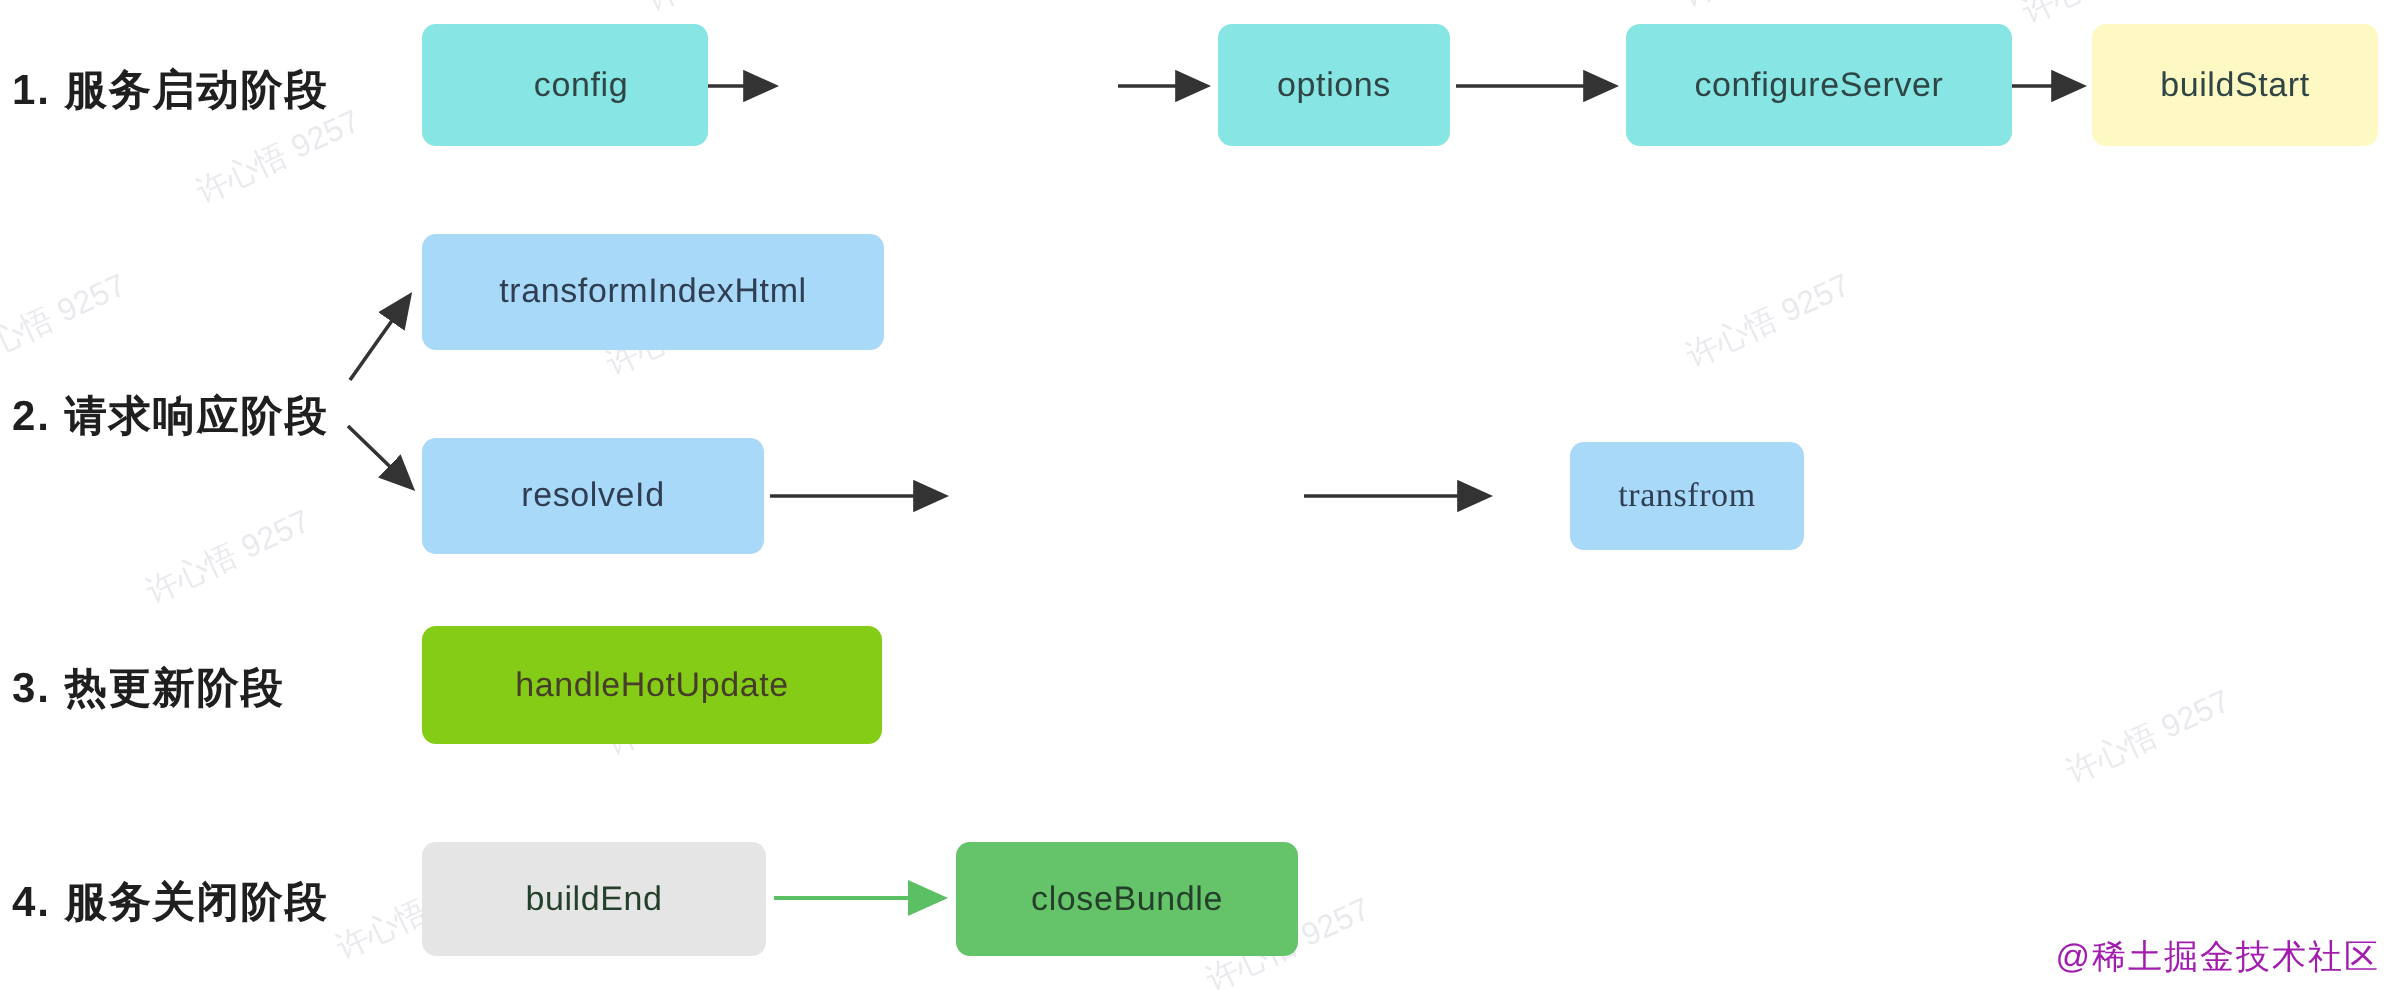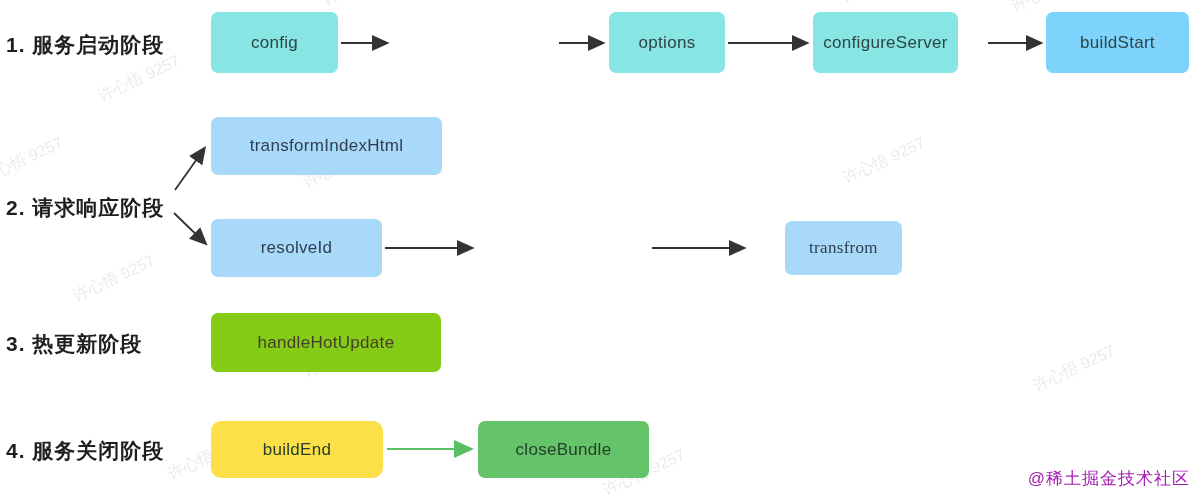--- a/index.html
+++ b/index.html
@@ -87,29 +87,29 @@
     <line x1="385" y1="248" x2="471" y2="248" stroke="#333333" stroke-width="1.8" marker-end="url(#ah-black)"></line>
     <line x1="652" y1="248" x2="743" y2="248" stroke="#333333" stroke-width="1.8" marker-end="url(#ah-black)"></line>
     <line x1="387" y1="449" x2="470" y2="449" stroke="#5bbf63" stroke-width="2" marker-end="url(#ah-green)"></line>
   </svg>
 
   <div class="stage-label" style="top:31px">1. 服务启动阶段</div>
   <div class="stage-label" style="top:194px">2. 请求响应阶段</div>
   <div class="stage-label" style="top:330px">3. 热更新阶段</div>
   <div class="stage-label" style="top:437px">4. 服务关闭阶段</div>
 
-  <div class="node s1" style="left: 211px; top: 12px; width: 127px; height: 61px; background-color: rgb(135, 229, 227);">config</div>
+  <div class="node s1" style="left: 211px; top: 12px; width: 127px; height: 61px; background-color: rgb(135, 229, 227); padding-left: 16px;">config</div>
   <div class="node s1" style="left: 609px; top: 12px; width: 116px; height: 61px; background-color: rgb(135, 229, 227);">options</div>
-  <div class="node s1" style="left: 813px; top: 12px; width: 145px; height: 61px; background-color: rgb(135, 229, 227);">configureServer</div>
-  <div class="node s1" style="left: 1046px; top: 12px; width: 143px; height: 61px; background-color: #7dd3fc;">buildStart</div>
+  <div class="node s1" style="left: 813px; top: 12px; width: 193px; height: 61px; background-color: rgb(135, 229, 227);">configureServer</div>
+  <div class="node s1" style="left: 1046px; top: 12px; width: 143px; height: 61px; background-color: #fef9c3;">buildStart</div>
 
   <div class="node s2" style="left: 211px; top: 117px; width: 231px; height: 58px; background-color: rgb(169, 217, 248);">transformIndexHtml</div>
   <div class="node s2" style="left: 211px; top: 219px; width: 171px; height: 58px; background-color: rgb(169, 217, 248);">resolveId</div>
   <div class="node s2" style="left: 785px; top: 221px; width: 117px; height: 54px; background-color: rgb(169, 217, 248); font-family: Liberation Serif, serif;">transfrom</div>
 
   <div class="node s3" style="left: 211px; top: 313px; width: 230px; height: 59px; background-color: #84cc16;">handleHotUpdate</div>
 
-  <div class="node s4" style="left: 211px; top: 421px; width: 172px; height: 57px; background-color: #fde047; border-radius: 10px;">buildEnd</div>
+  <div class="node s4" style="left: 211px; top: 421px; width: 172px; height: 57px; background-color: #e5e5e5;">buildEnd</div>
   <div class="node s4" style="left: 478px; top: 421px; width: 171px; height: 57px; background-color: rgb(101, 195, 106);">closeBundle</div>
 
   <div class="brand">@稀土掘金技术社区</div>
 
 </div>
 
 </body></html>

